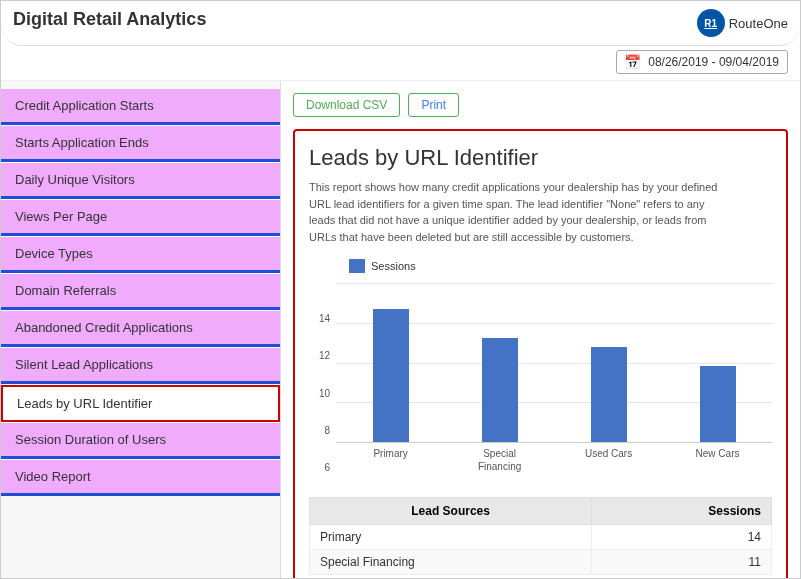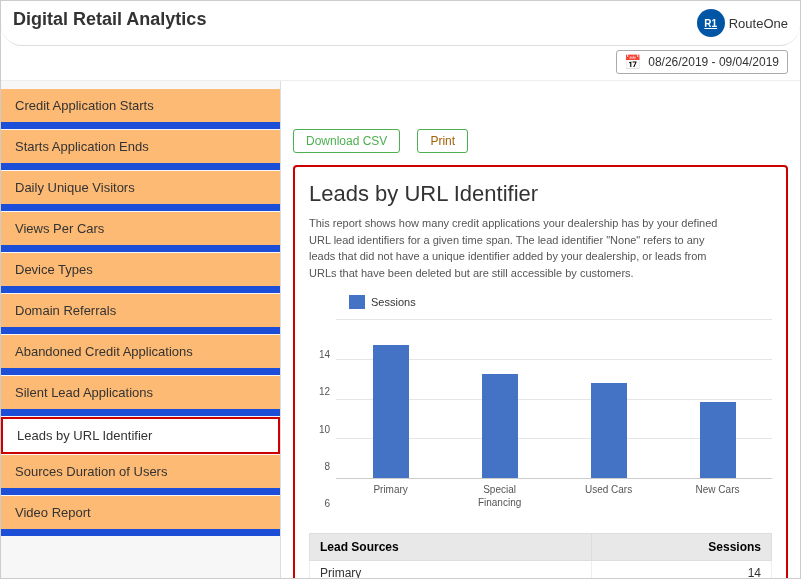--- a/index.html
+++ b/index.html
@@ -92,56 +92,55 @@
       background: #f7f7f7;
       border-right: 1px solid #ddd;
       overflow-y: auto;
       padding-top: 8px;
     }
     .sidebar-item {
       padding: 9px 14px;
       cursor: pointer;
       color: #333;
       font-size: 13px;
-      border-bottom: 7px solid #1d4ed8;
-      background: #fdba74;
+      border-bottom: 3px solid #1d4ed8;
+      background: #f0abfc;
       margin-bottom: 1px;
     }
     .sidebar-item.active {
       background: #fff;
       border: 2px solid #cc0000;
       color: #333;
     }
     
     .content-area {
       flex: 1;
       padding: 12px;
       overflow-y: auto;
       background: #fff;
     }
     .toolbar {
       display: flex;
-      gap: 17px;
+      gap: 8px;
       margin-bottom: 12px;
-      margin-top: 36px;
     }
     .btn-download {
       padding: 4px 12px;
       border: 1px solid #4caf50;
       background: #fff;
       color: #4caf50;
       border-radius: 3px;
       cursor: pointer;
       font-size: 12px;
     }
     .btn-print {
       padding: 4px 12px;
       border: 1px solid #4caf50;
       background: #fff;
-      color: #a16207;
+      color: #3b82f6;
       border-radius: 3px;
       cursor: pointer;
       font-size: 12px;
     }
     .report-box {
       border: 2px solid #cc0000;
       border-radius: 4px;
       padding: 14px;
     }
     .report-title {
@@ -242,21 +241,21 @@
     }
     
     .data-table {
       width: 100%;
       border-collapse: collapse;
       font-size: 12px;
     }
     .data-table th {
       background: #e8e8e8;
       padding: 6px 10px;
-      text-align: left;
+      text-align: center;
       font-weight: bold;
       border: 1px solid #ddd;
     }
     .data-table th.right,
     .data-table td.right {
       text-align: right;
     }
     .data-table td {
       padding: 5px 10px;
       border: 1px solid #eee;
@@ -287,27 +286,27 @@
       <span>08/26/2019 - 09/04/2019</span>
     </div>
   </div>
 
   <div class="main-layout">
 
     <div class="sidebar">
     <div class="sidebar-item">Credit Application Starts</div>
         <div class="sidebar-item">Starts Application Ends</div>
         <div class="sidebar-item">Daily Unique Visitors</div>
-        <div class="sidebar-item">Views Per Cars</div>
+        <div class="sidebar-item">Views Per Page</div>
         <div class="sidebar-item">Device Types</div>
         <div class="sidebar-item">Domain Referrals</div>
         <div class="sidebar-item">Abandoned Credit Applications</div>
         <div class="sidebar-item">Silent Lead Applications</div>
         <div class="sidebar-item active">Leads by URL Identifier</div>
-        <div class="sidebar-item">Sources Duration of Users</div>
+        <div class="sidebar-item">Session Duration of Users</div>
         <div class="sidebar-item">Video Report</div>
       </div>
 
     <div class="content-area">
 
       <div class="toolbar">
         <button class="btn-download">Download CSV</button>
         <button class="btn-print">Print</button>
       </div>
 

